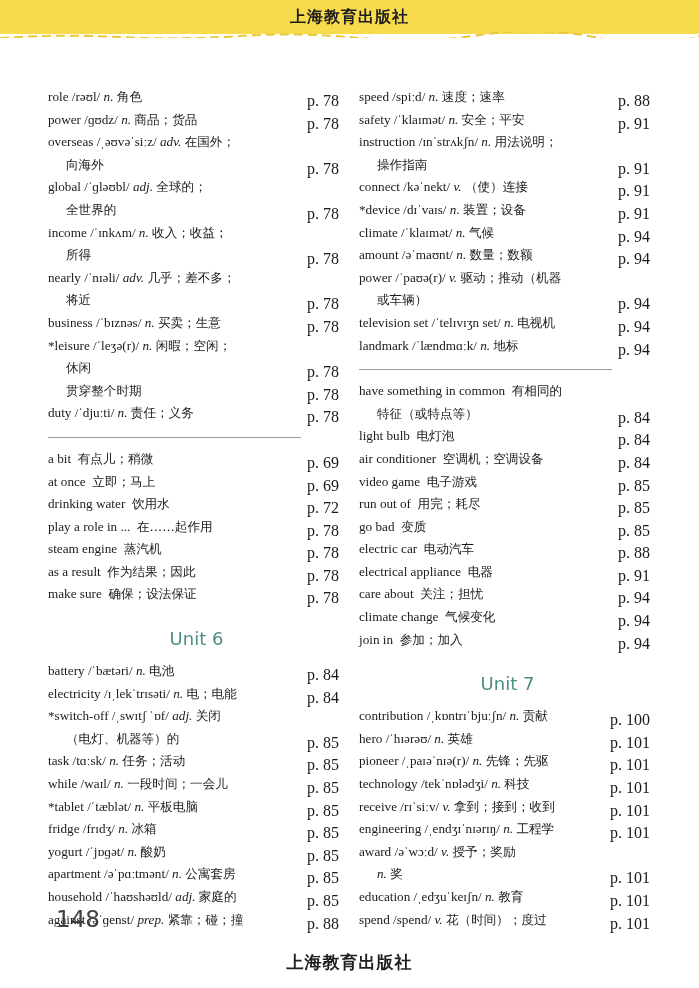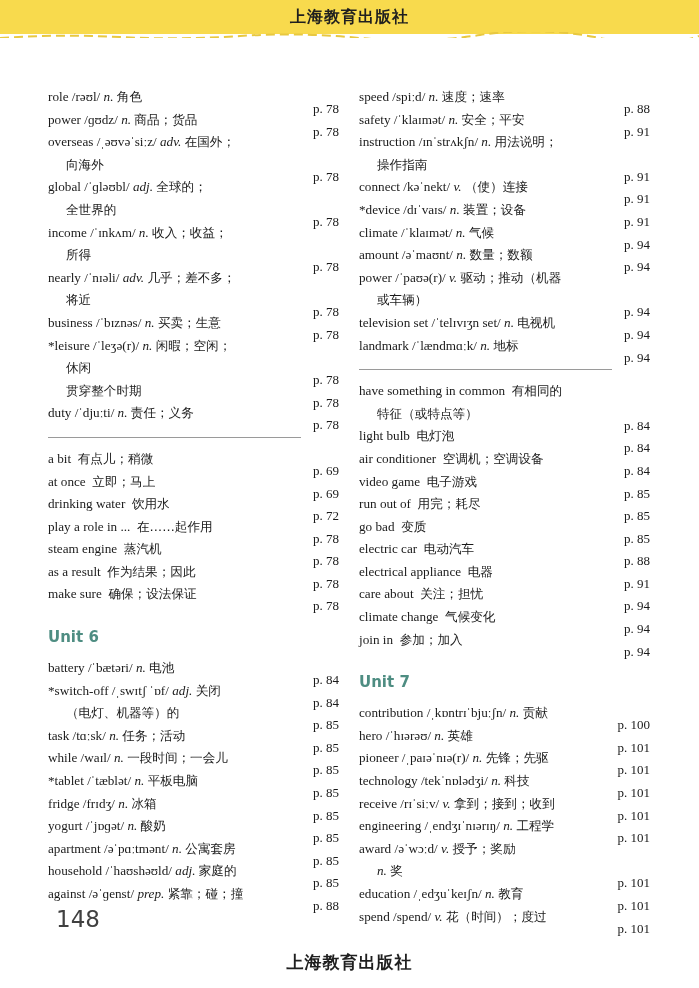--- a/index.html
+++ b/index.html
@@ -67,43 +67,44 @@
     position: relative;
     font-size: 13.2px;
     line-height: 22.6px;
     white-space: nowrap;
   }
   .entry .txt { }
   .entry .cont { padding-left: 18px; }
   .entry .pg {
     position: absolute;
     right: 6px;
-    top: 12px;
-    font-size: 13px;
+    top: 4px;
+    font-size: 16px;
     white-space: nowrap;
   }
   .ph  { font-style: normal; }
   .pos { font-style: italic; }
   .cn  { font-family: "DejaVu Sans", "Liberation Sans", sans-serif; font-size: 12.6px; }
 
   
   .divider {
     height: 1px;
     background: #9a9a9a;
     width: 253px;
     margin: 12px 0 10px 0;
   }
 
   
   .unit-heading {
     font-family: "DejaVu Sans", "Liberation Sans", sans-serif;
-    font-size: 15px;
-    font-weight: bold;
+    font-size: 18px;
+    font-weight: normal;
     color: #4e8d82;
     margin: 22px 0 11px 0;
+    text-align: center;
   }
 
   
   .page-number {
     position: absolute;
     left: 28px;
     bottom: 56px;
     font-family: "DejaVu Sans", "Liberation Sans", sans-serif;
     font-size: 23px;
     color: #404040;
@@ -153,21 +154,21 @@
       <div class="divider"></div>
       <div class="entry"><span class="txt"><span class="hw">a bit</span>&nbsp;&nbsp;<span class="cn">有点儿；稍微</span></span><span class="pg">p. 69</span></div>
       <div class="entry"><span class="txt"><span class="hw">at once</span>&nbsp;&nbsp;<span class="cn">立即；马上</span></span><span class="pg">p. 69</span></div>
       <div class="entry"><span class="txt"><span class="hw">drinking water</span>&nbsp;&nbsp;<span class="cn">饮用水</span></span><span class="pg">p. 72</span></div>
       <div class="entry"><span class="txt"><span class="hw">play a role in ...</span>&nbsp;&nbsp;<span class="cn">在……起作用</span></span><span class="pg">p. 78</span></div>
       <div class="entry"><span class="txt"><span class="hw">steam engine</span>&nbsp;&nbsp;<span class="cn">蒸汽机</span></span><span class="pg">p. 78</span></div>
       <div class="entry"><span class="txt"><span class="hw">as a result</span>&nbsp;&nbsp;<span class="cn">作为结果；因此</span></span><span class="pg">p. 78</span></div>
       <div class="entry"><span class="txt"><span class="hw">make sure</span>&nbsp;&nbsp;<span class="cn">确保；设法保证</span></span><span class="pg">p. 78</span></div>
       <div class="unit-heading">Unit 6</div>
       <div class="entry"><span class="txt"><span class="hw">battery</span> <span class="ph">/ˈbætəri/</span> <span class="pos">n.</span> <span class="cn">电池</span></span><span class="pg">p. 84</span></div>
-      <div class="entry"><span class="pg">p. 84</span></div>
+      <div class="entry"><span class="txt"><span class="hw">electricity</span> <span class="ph">/ɪˌlekˈtrɪsəti/</span> <span class="pos">n.</span> <span class="cn">电；电能</span></span><span class="pg">p. 84</span></div>
       <div class="entry"><span class="txt"><span class="hw">*switch-off</span> <span class="ph">/ˌswɪtʃ ˈɒf/</span> <span class="pos">adj.</span> <span class="cn">关闭</span></span></div>
       <div class="entry"><span class="txt cont"><span class="cn">（电灯、机器等）的</span></span><span class="pg">p. 85</span></div>
       <div class="entry"><span class="txt"><span class="hw">task</span> <span class="ph">/tɑːsk/</span> <span class="pos">n.</span> <span class="cn">任务；活动</span></span><span class="pg">p. 85</span></div>
       <div class="entry"><span class="txt"><span class="hw">while</span> <span class="ph">/waɪl/</span> <span class="pos">n.</span> <span class="cn">一段时间；一会儿</span></span><span class="pg">p. 85</span></div>
       <div class="entry"><span class="txt"><span class="hw">*tablet</span> <span class="ph">/ˈtæblət/</span> <span class="pos">n.</span> <span class="cn">平板电脑</span></span><span class="pg">p. 85</span></div>
       <div class="entry"><span class="txt"><span class="hw">fridge</span> <span class="ph">/frɪdʒ/</span> <span class="pos">n.</span> <span class="cn">冰箱</span></span><span class="pg">p. 85</span></div>
       <div class="entry"><span class="txt"><span class="hw">yogurt</span> <span class="ph">/ˈjɒɡət/</span> <span class="pos">n.</span> <span class="cn">酸奶</span></span><span class="pg">p. 85</span></div>
       <div class="entry"><span class="txt"><span class="hw">apartment</span> <span class="ph">/əˈpɑːtmənt/</span> <span class="pos">n.</span> <span class="cn">公寓套房</span></span><span class="pg">p. 85</span></div>
       <div class="entry"><span class="txt"><span class="hw">household</span> <span class="ph">/ˈhaʊshəʊld/</span> <span class="pos">adj.</span> <span class="cn">家庭的</span></span><span class="pg">p. 85</span></div>
       <div class="entry"><span class="txt"><span class="hw">against</span> <span class="ph">/əˈɡenst/</span> <span class="pos">prep.</span> <span class="cn">紧靠；碰；撞</span></span><span class="pg">p. 88</span></div>

